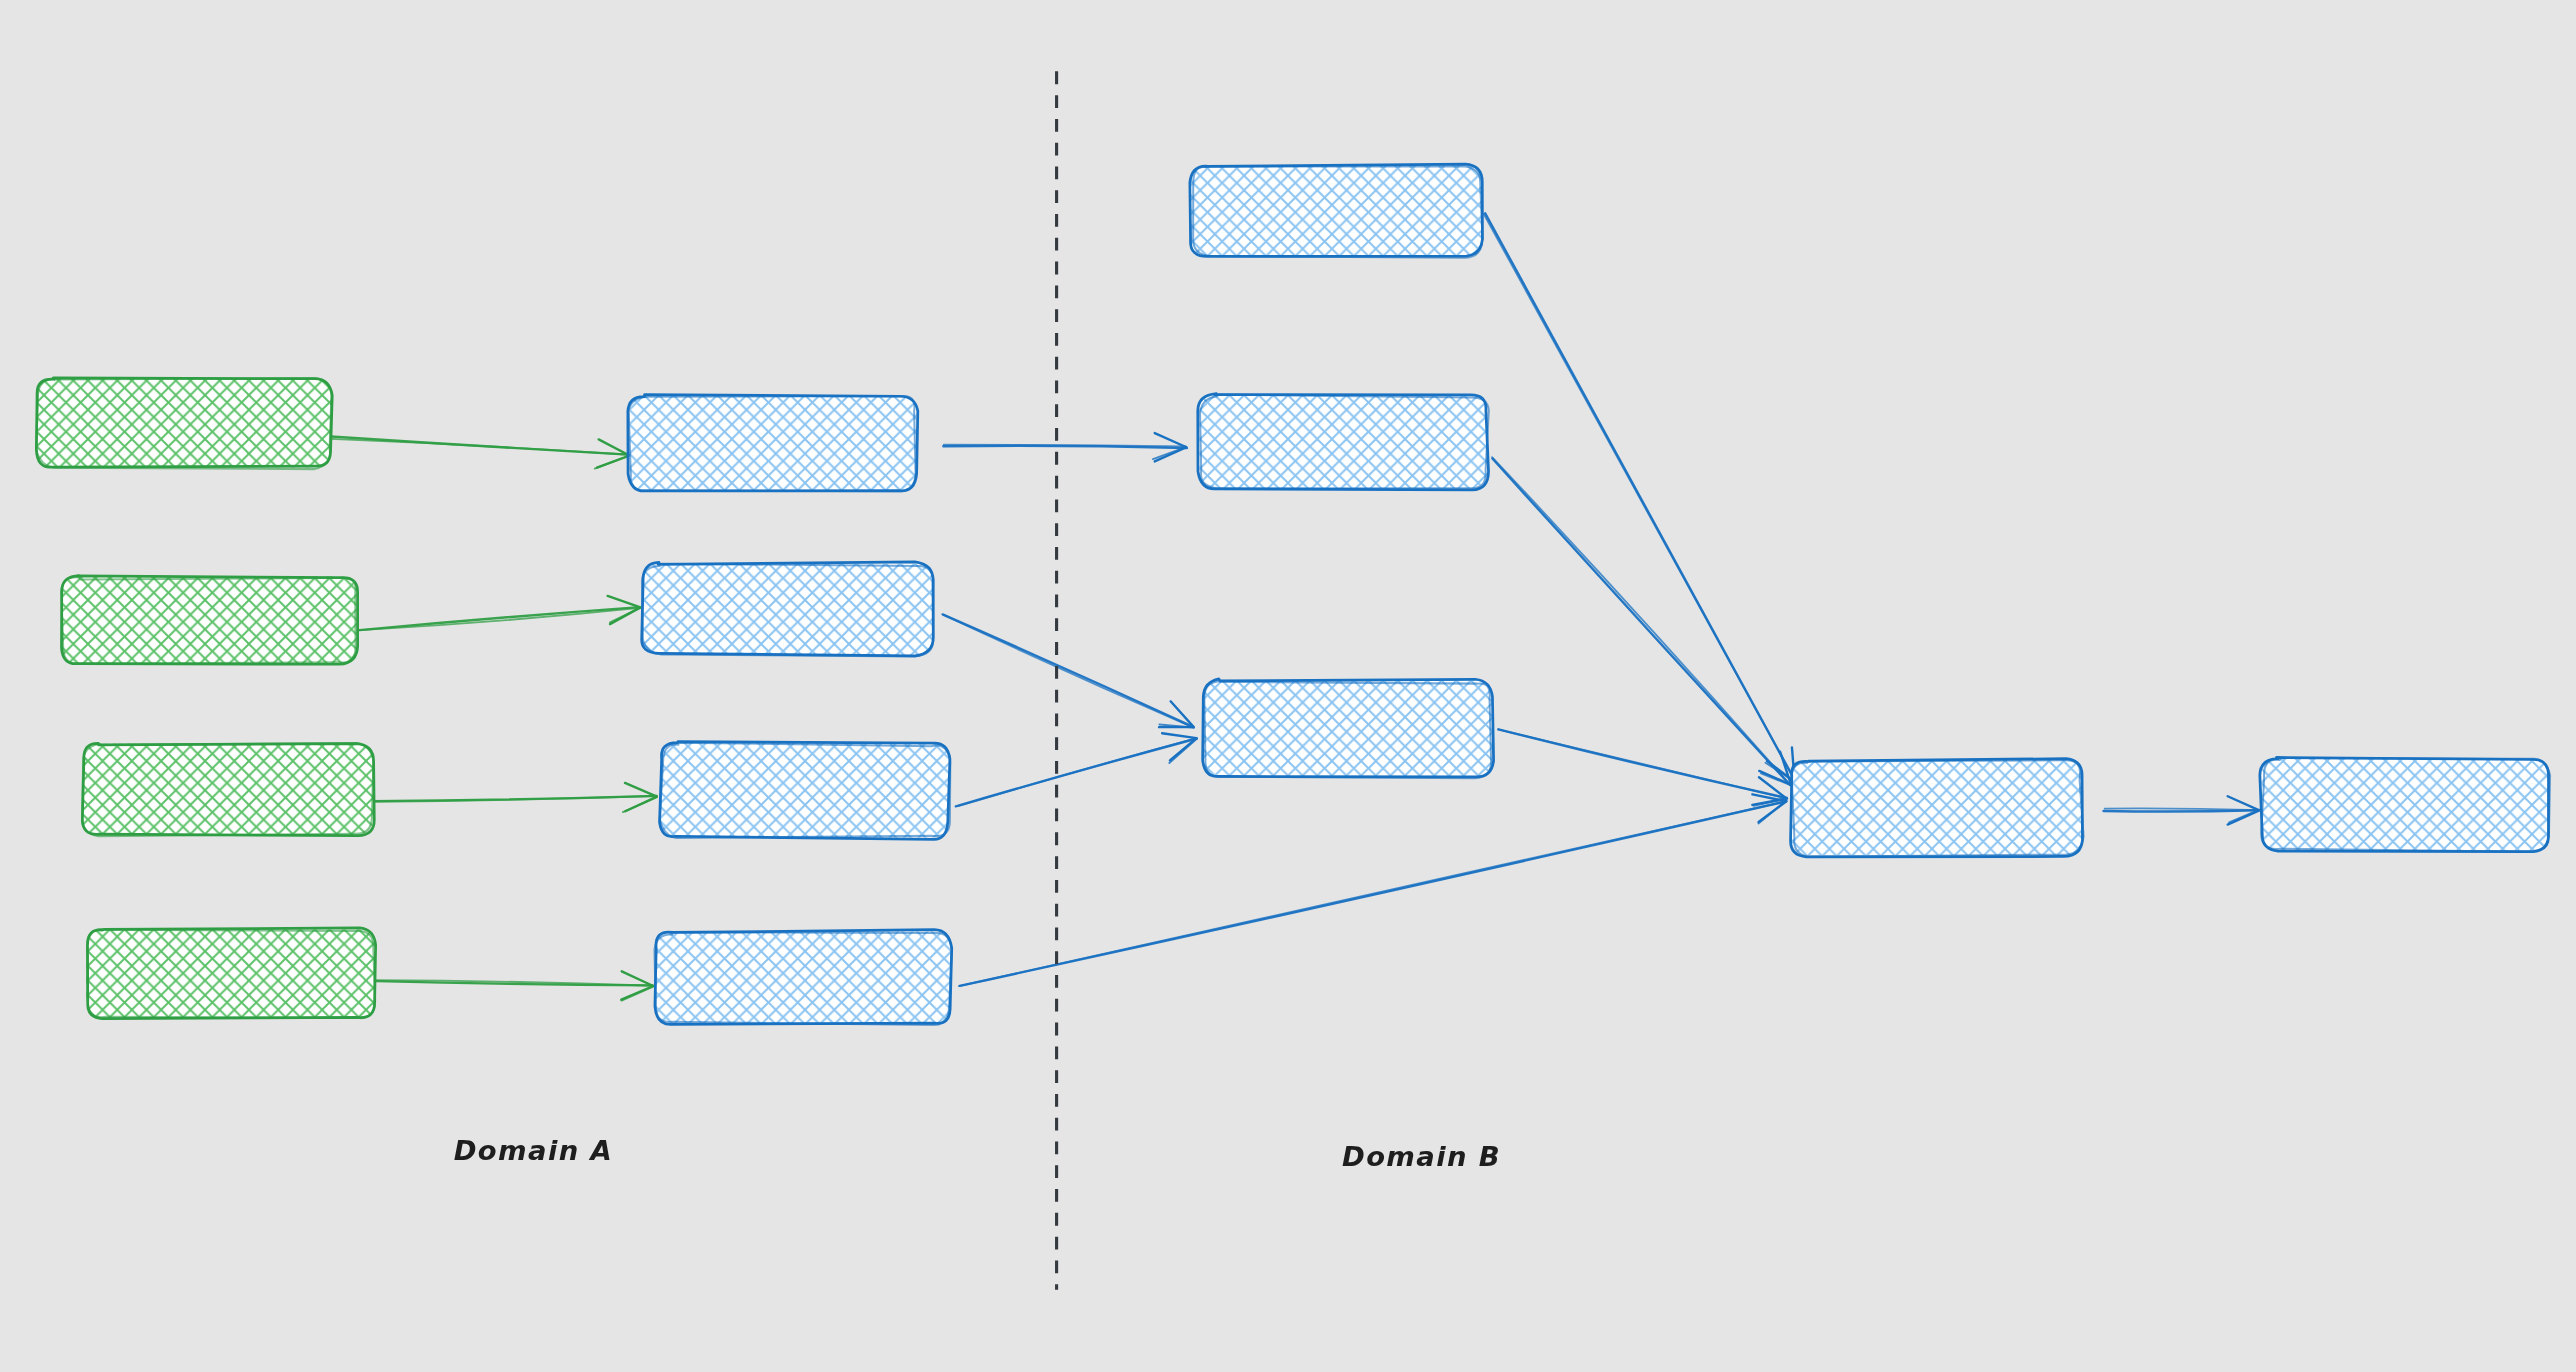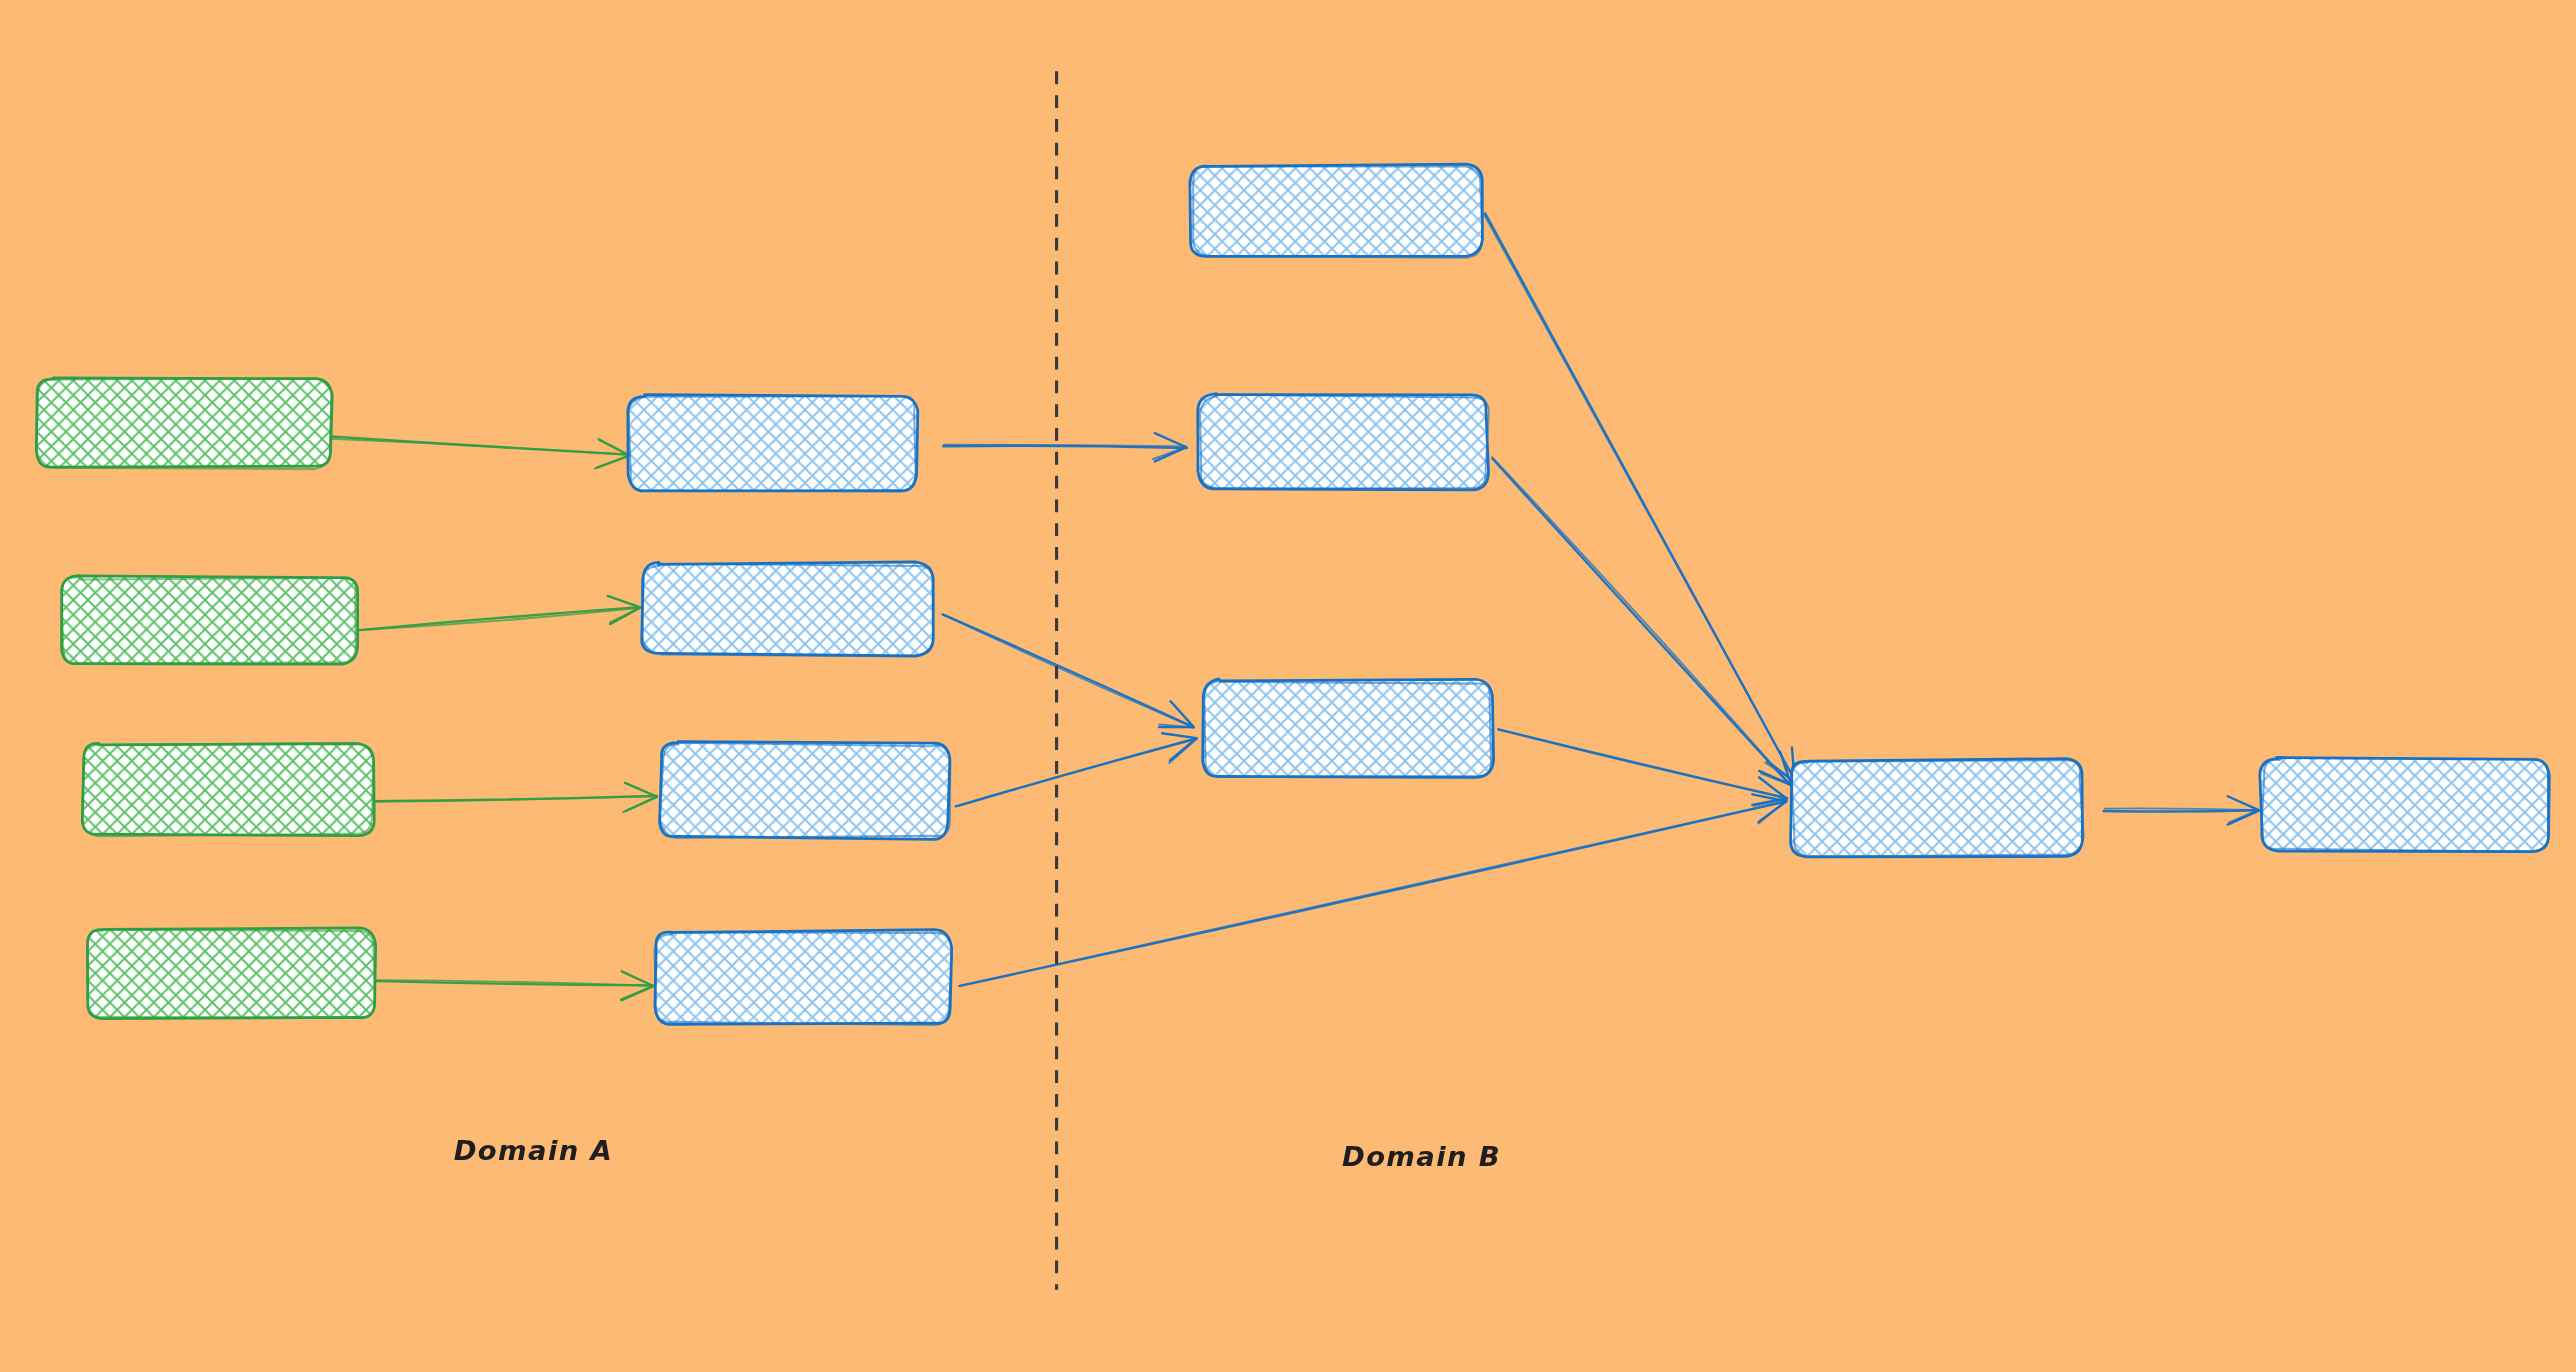--- a/index.html
+++ b/index.html
@@ -4,21 +4,21 @@
 <style>
   html, body {
     margin: 0;
     padding: 0;
     background: #ffffff;
   }
   #canvas-root {
     position: relative;
     width: 2576px;
     height: 1372px;
-    background: #fdba74;
+    background: #e5e5e5;
     overflow: hidden;
     font-family: "DejaVu Sans", sans-serif;
   }
   svg#diagram {
     display: block;
     width: 2576px;
     height: 1372px;
   }
   .domain-label {
     font-family: "DejaVu Sans", sans-serif;

